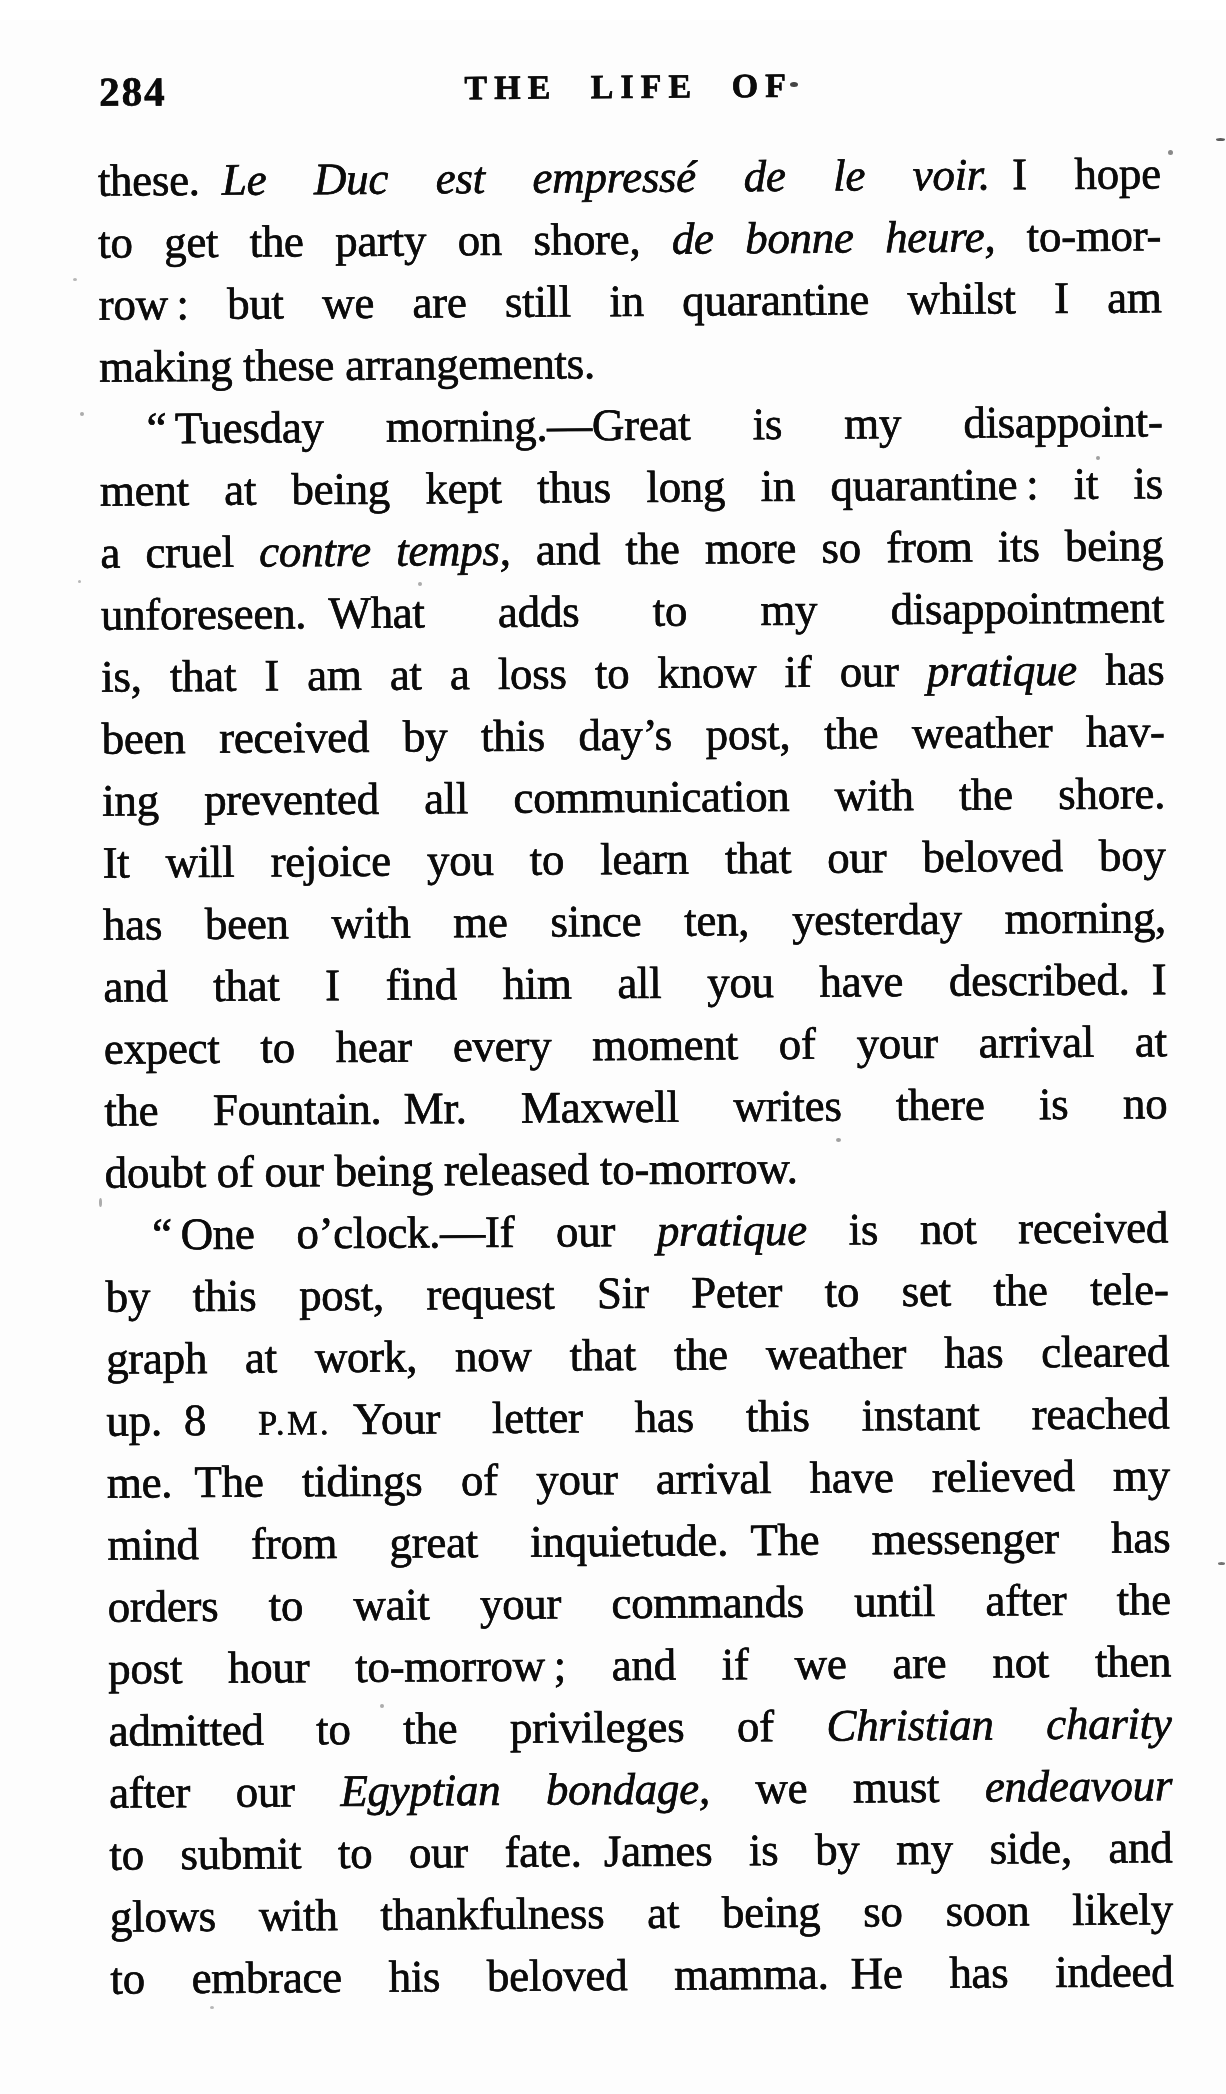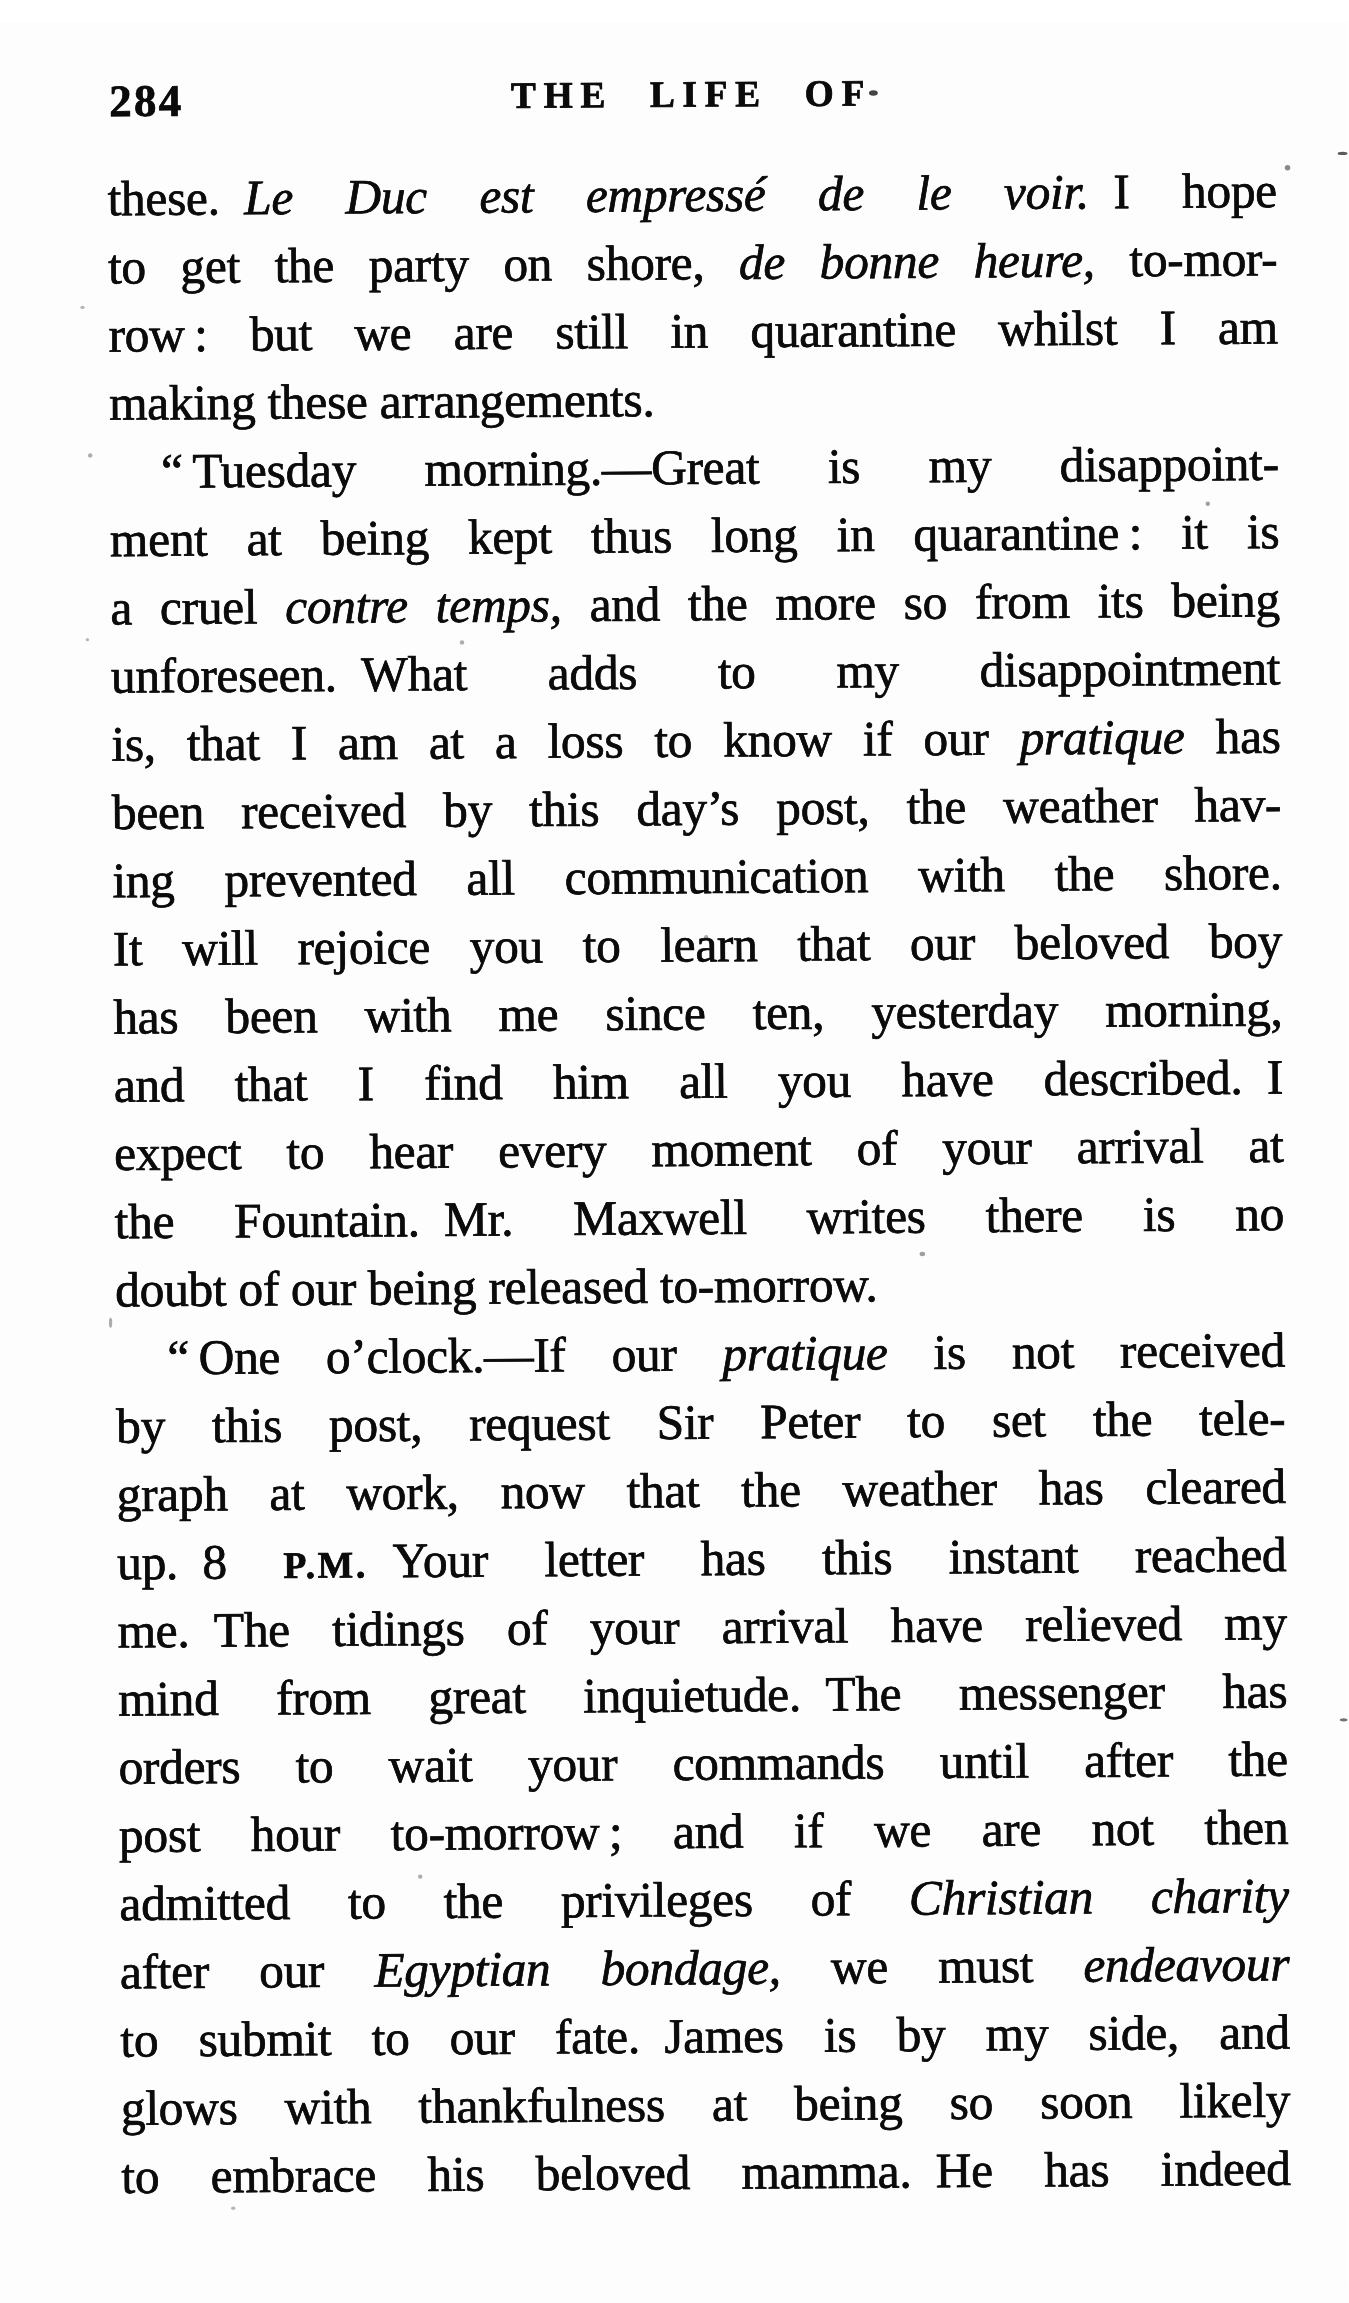--- a/index.html
+++ b/index.html
@@ -20,21 +20,21 @@
     font-size:34px;letter-spacing:7px;word-spacing:18px;
   }
   .pagebody{margin-top:32px;font-size:45px;letter-spacing:-0.3px;}
   .line{
     height:62px;line-height:62px;
     text-align:justify;text-align-last:justify;
   }
   .line.endline{text-align-last:left;}
   .line.indent{text-indent:47px;}
   .it{font-style:italic;}
-  .sc{font-size:0.76em;letter-spacing:2.5px;font-weight:bold;}
+  .sc{font-size:0.76em;letter-spacing:2.5px;}
   .speck{position:absolute;background:#151515;border-radius:50%;}
 </style>
 </head>
 <body>
 
 <div class="page">
   <div class="scan">
     <div class="pagehead">
       <span class="pagenum">284</span>
       <span class="runtitle">THE LIFE OF</span>

